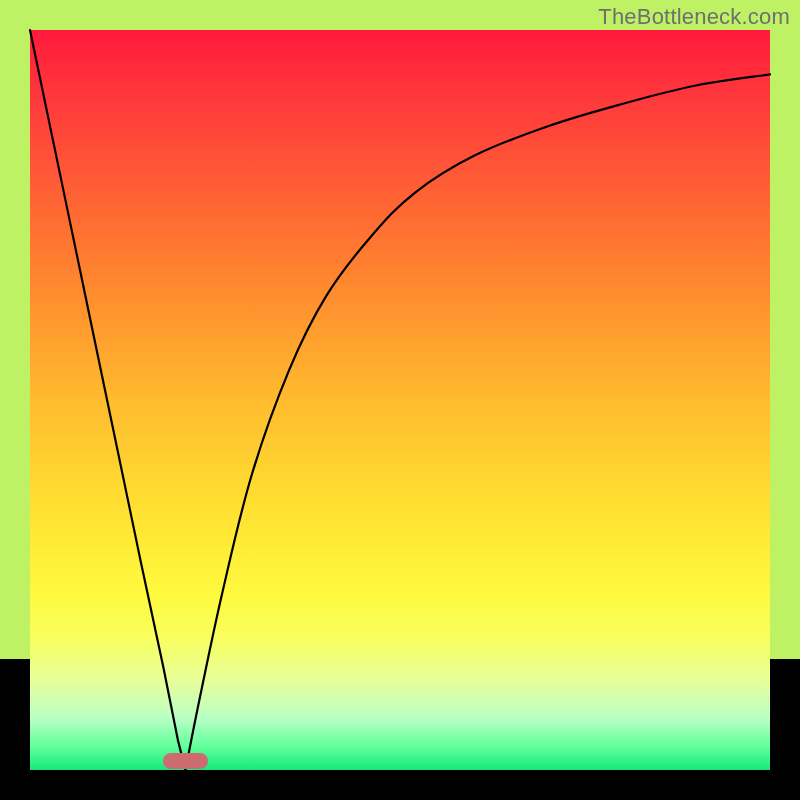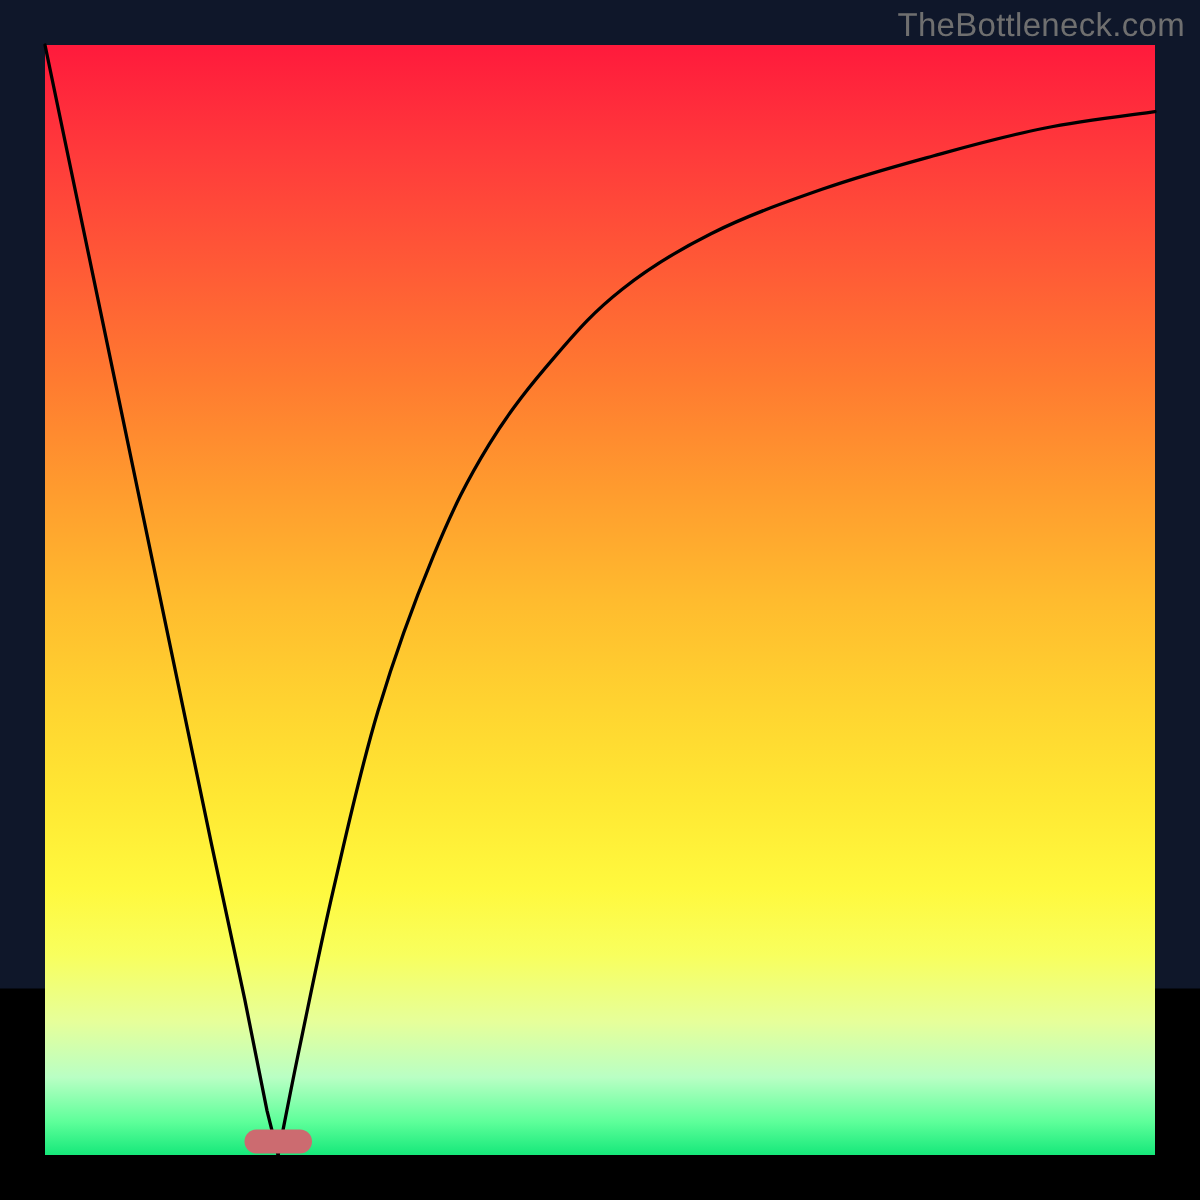--- a/index.html
+++ b/index.html
@@ -8,21 +8,21 @@
     width: 800px;
     height: 800px;
     overflow: hidden;
     background: #000;
     font-family: Arial, Helvetica, sans-serif;
   }
   .frame {
     position: relative;
     width: 800px;
     height: 659px;
-    background: #0f172a;
+    background: #bef264;
   }
   .plot {
     position: absolute;
     left: 30px;
     top: 30px;
     width: 740px;
     height: 740px;
     background: linear-gradient(to bottom,
       #ff1a3c 0%,
       #ff3b3b 10%,

